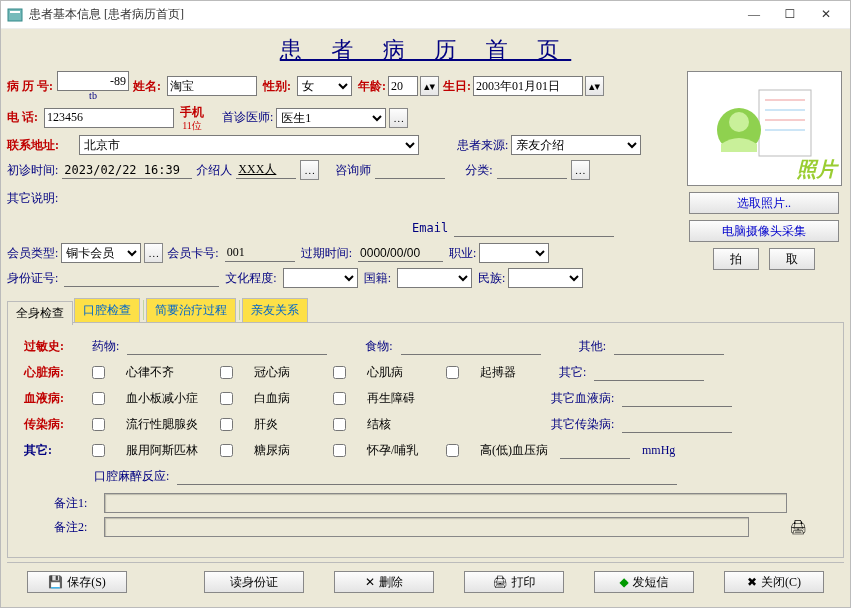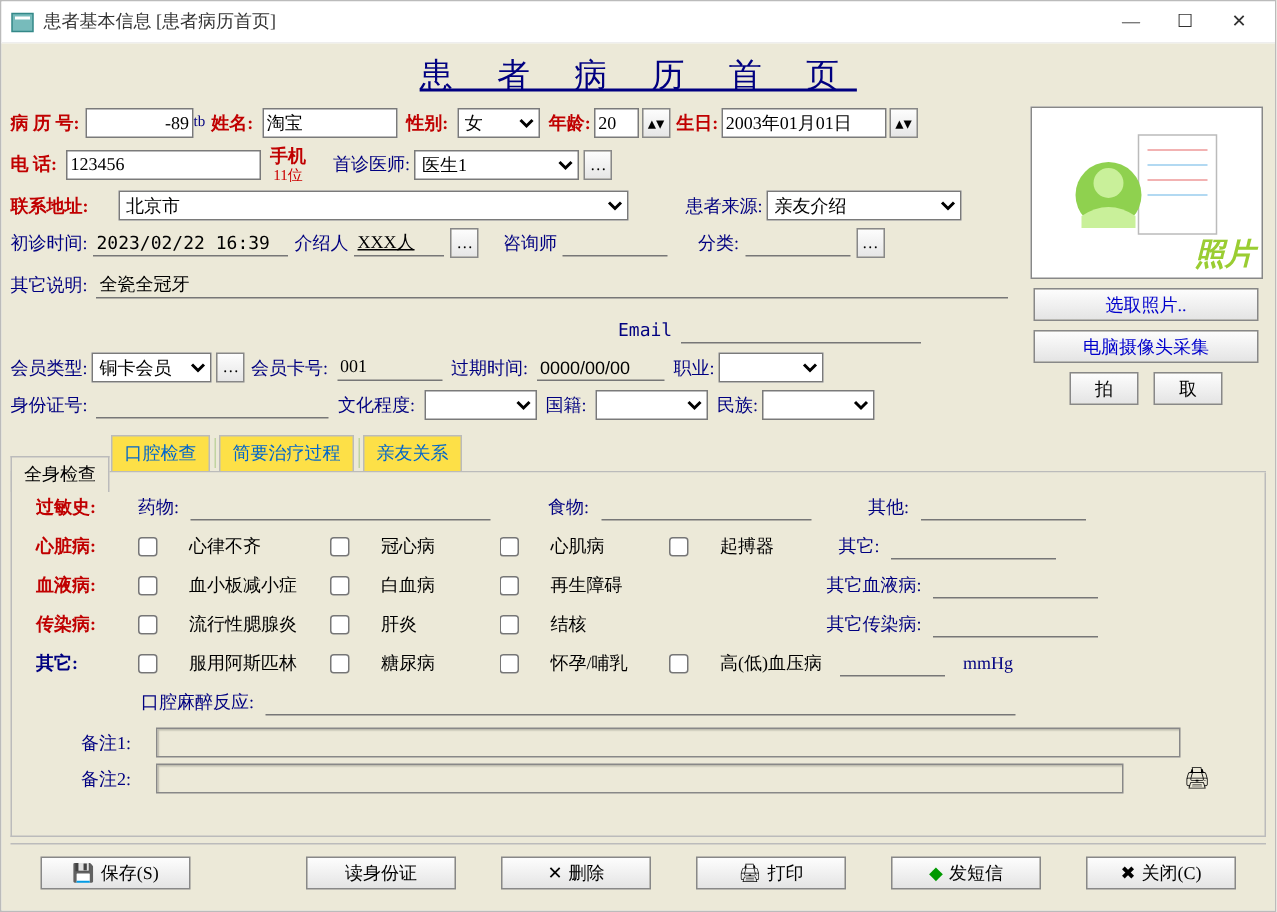--- a/index.html
+++ b/index.html
@@ -22,21 +22,21 @@
 .sel { border: 1px solid #7a7a7a; background: #fff; height: 20px; font-size: 12px; }
 .btn-small { border: 1px solid #888; background: linear-gradient(#fdfdfd,#e6e6e6); height: 20px; padding: 0 3px; font-size: 11px; }
 .sublabel { font-size: 10px; color: #000080; text-align: center; line-height: 10px; }
 .spacer { flex: 1; }
 .photo-box { width: 155px; height: 115px; border: 1px solid #888; background: #fff; display: flex; align-items: center; justify-content: center; position: relative; }
 .photo-overlay { position: absolute; right: 4px; bottom: 2px; color: #9acd32; font-size: 20px; font-weight: bold; font-style: italic; }
 .btn { border: 1px solid #888; background: linear-gradient(#fdfdfd,#e4e4e4); padding: 2px 10px; height: 22px; cursor: pointer; display: inline-flex; align-items: center; gap: 4px; }
 .btn-wide { width: 150px; justify-content: center; color: #0000cc; }
 .tabs { display: flex; border-bottom: 1px solid #bbb; margin-top: 6px; }
 .tab { padding: 3px 8px; border: 1px solid #bbb; border-bottom: none; margin-right: 1px; background: #fde047; color: #06c; cursor: pointer; }
-.tab.active { background: #ece9d8; font-weight: normal; color: #000; position: relative; top: 14px; }
+.tab.active { background: #ece9d8; font-weight: normal; color: #000; position: relative; top: 3px; }
 .tab-sep { width: 1px; background: #c0d4a0; margin: 2px 2px; }
 .tab-body { border: 1px solid #bbb; border-top: none; background: #ece9d8; padding: 14px 16px 10px 16px; flex: 1; }
 .check-row { display: flex; align-items: center; margin-bottom: 8px; gap: 8px; }
 .grp-label { color: #c00000; font-weight: bold; width: 60px; }
 .grp-label-blue { color: #000080; font-weight: bold; width: 60px; }
 .ck { display: flex; align-items: center; gap: 21px; }
 .ck input { margin: 0; }
 .other-inp { border: none; border-bottom: 1px solid #777; background: transparent; width: 110px; }
 .remark-row { display: flex; align-items: center; margin: 4px 0 4px 30px; }
 .remark-row .lbl-navy { width: 50px; }
@@ -63,21 +63,21 @@
   </div>
 
   <div class="content">
     <div class="page-title">患 者 病 历 首 页</div>
 
     <div class="form-area">
       <div class="form-left">
 
         <div class="row">
           <span class="lbl-red">病 历 号:</span>
-          <div style="display:flex;align-items:center;margin:0 4px;">
+          <div style="display:flex;flex-direction:column;align-items:center;margin:0 4px;">
             <input class="inp-box" style="width: 72px; text-align: right;" value="-89">
             <span class="sublabel">tb</span>
           </div>
           <span class="lbl-red">姓名:</span>
           <input class="inp-box" style="width: 90px; margin: 0px 6px;" value="淘宝">
           <span class="lbl-red">性别:</span>
           <select class="sel" style="width:55px;margin:0 6px"><option>女</option></select>
           <span class="lbl-red">年龄:</span>
           <input class="inp-box" style="width: 30px; margin: 0px 2px;" value="20">
           <button class="btn-small">▴▾</button>
@@ -113,21 +113,20 @@
           <button class="btn-small">…</button>
           <span class="lbl-navy" style="margin-left:16px">咨询师</span>
           <input class="inp" style="width: 70px; margin: 0px 4px;">
           <span class="lbl-navy" style="margin-left:16px">分类:</span>
           <input class="inp" style="width: 70px; margin: 0px 4px;">
           <button class="btn-small">…</button>
         </div>
 
         <div class="row" style="margin-top:6px">
           <span class="lbl-navy">其它说明:</span>
-          <input class="inp" style="flex: 1 1 0%; margin: 0px 6px;" value="全瓷全冠牙">
         </div>
 
         <div class="row" style="margin-top:8px">
           <span style="width:405px"></span>
           <span class="lbl-navy" style="font-family:monospace">Email</span>
           <input class="inp" style="width: 160px; margin: 0px 6px;">
         </div>
 
         <div class="row">
           <span class="lbl-navy">会员类型:</span>

